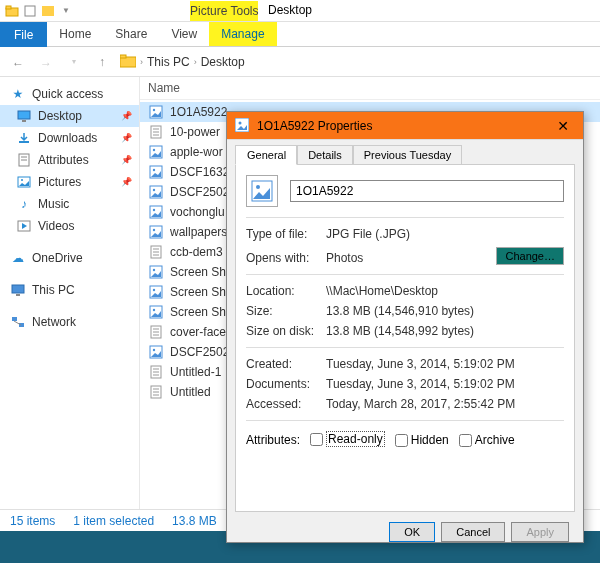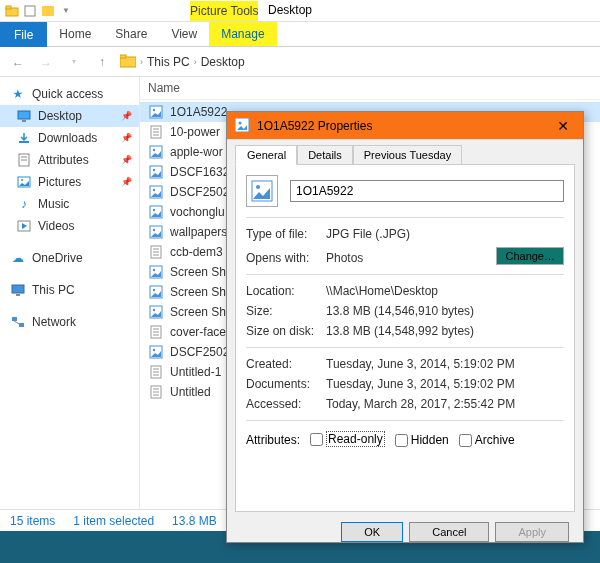--- a/index.html
+++ b/index.html
@@ -65,21 +65,21 @@
 .hdr-input input { width: 100%; padding: 3px 5px; border: 1px solid #888; font-size: 12px; }
 .divider { border-top: 1px solid #ddd; margin: 6px 0; }
 .prop-row { display: flex; padding: 3px 0; font-size: 11px; align-items: flex-end; }
 .prop-label { width: 80px; color: #333; }
 .prop-value { flex: 1; color: #333; }
 .change-btn { margin-left: auto; padding: 2px 8px; border: 1px solid #aaa; background: #0f766e; font-size: 11px; cursor: pointer; }
 .attrs-row { display: flex; align-items: flex-end; gap: 10px; padding-top: 4px; font-size: 11px; }
 .attrs-row label { display: flex; align-items: center; gap: 3px; }
 .attrs-row .attr-ro { border: 1px dotted #555; padding: 0 1px; }
 .dlg-buttons { display: flex; justify-content: flex-end; gap: 6px; padding: 10px 14px; }
-.dlg-btn { padding: 3px 22px; border: 1px solid #888; background: #e1e1e1; cursor: pointer; font-size: 11px; text-align: right; }
+.dlg-btn { padding: 3px 14px; border: 1px solid #888; background: #e1e1e1; cursor: pointer; font-size: 11px; text-align: right; }
 .dlg-btn.primary { border: 1px solid #0078d7; }
 .dlg-btn.disabled { color: #999; }
 
 .truncated-item { position: absolute; left: 530px; top: 243px; color: #333; font-size: 12px; background: #fff; }
 </style>
 </head>
 <body>
 
 <div class="titlebar">
   <div class="qat">

